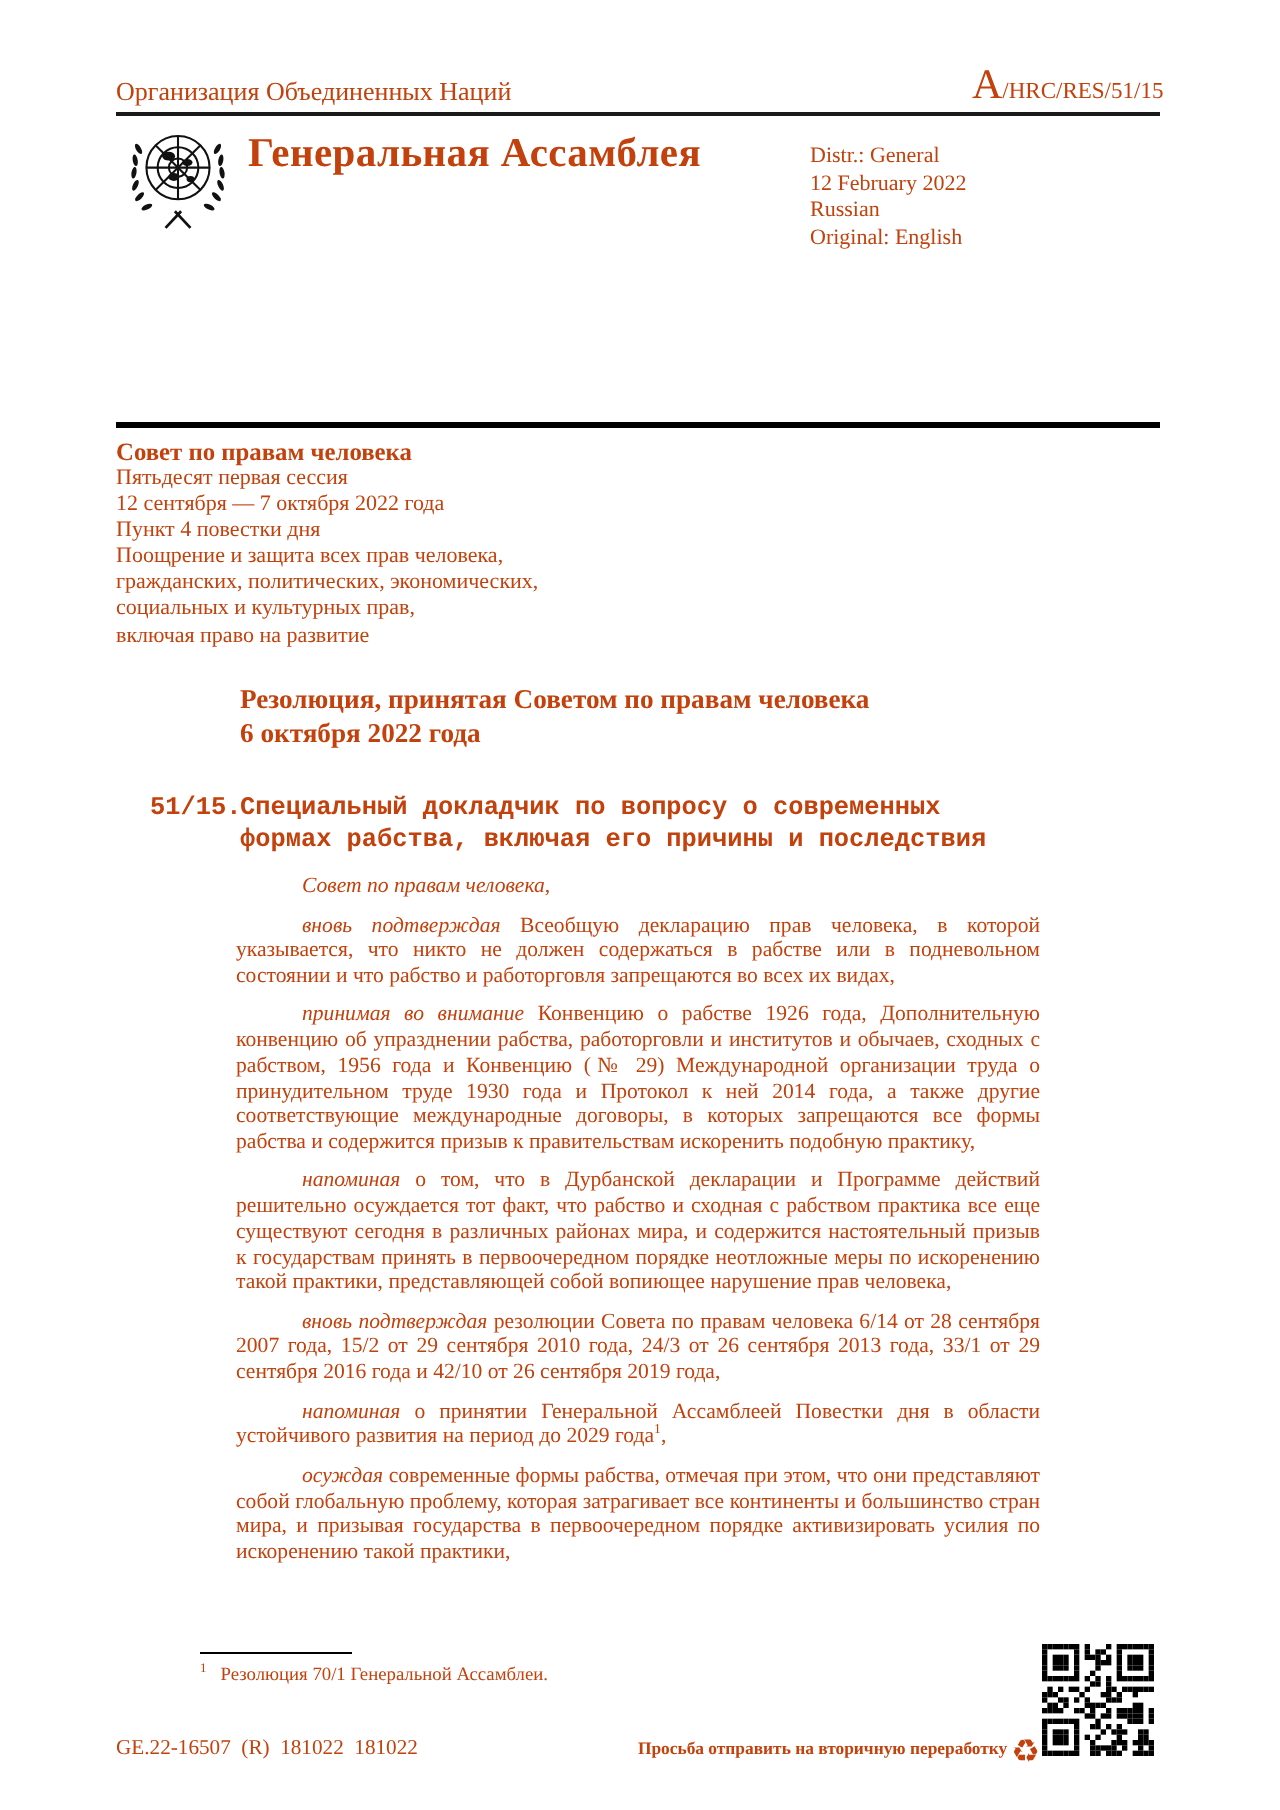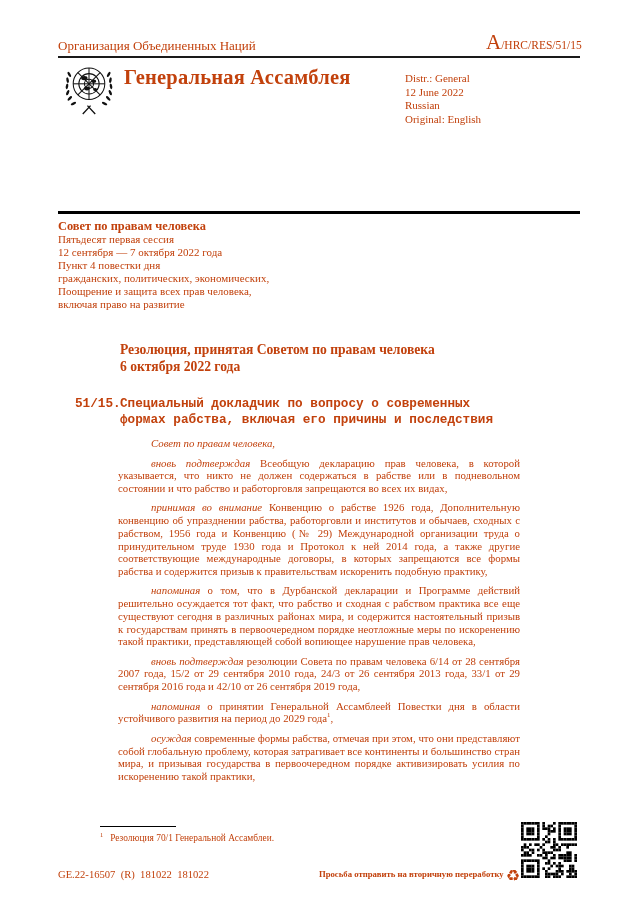--- a/index.html
+++ b/index.html
@@ -88,34 +88,35 @@
       <ellipse cx="45.6" cy="17.5" rx="2.8" ry="1.2" transform="rotate(100 45.6 17.5)"></ellipse>
       <ellipse cx="44" cy="12" rx="2.8" ry="1.2" transform="rotate(120 44 12)"></ellipse>
     </g>
     <path d="M19,50 L26.5,42 M31,50 L23.5,42" stroke="#111" stroke-width="1.3" fill="none"></path>
   </svg>
 
   <div class="assembly-title">Генеральная Ассамблея</div>
 
   <div class="distr-block">
     <div>Distr.: General</div>
-    <div>12 June 2022</div>
+    <div>12 February 2022</div>
     <div>Russian</div>
     <div>Original: English</div>
   </div>
 
   <div class="thick-rule"></div>
 
   <div class="session">
     <div class="council">Совет по правам человека</div>
     <div class="bold">Пятьдесят первая сессия</div>
     <div>12 сентября — 7 октября 2022 года</div>
     <div>Пункт 4 повестки дня</div>
+    <div class="bold">Поощрение и защита всех прав человека,</div>
     <div class="bold">гражданских, политических, экономических,</div>
-    <div class="bold">Поощрение и защита всех прав человека,</div>
+    <div class="bold">социальных и культурных прав,</div>
     <div class="bold">включая право на развитие</div>
   </div>
 
   <div class="res-title">
     <div>Резолюция, принятая Советом по правам человека</div>
     <div>6 октября 2022 года</div>
   </div>
 
   <div class="res-heading">
     <span class="num">51/15.</span>

